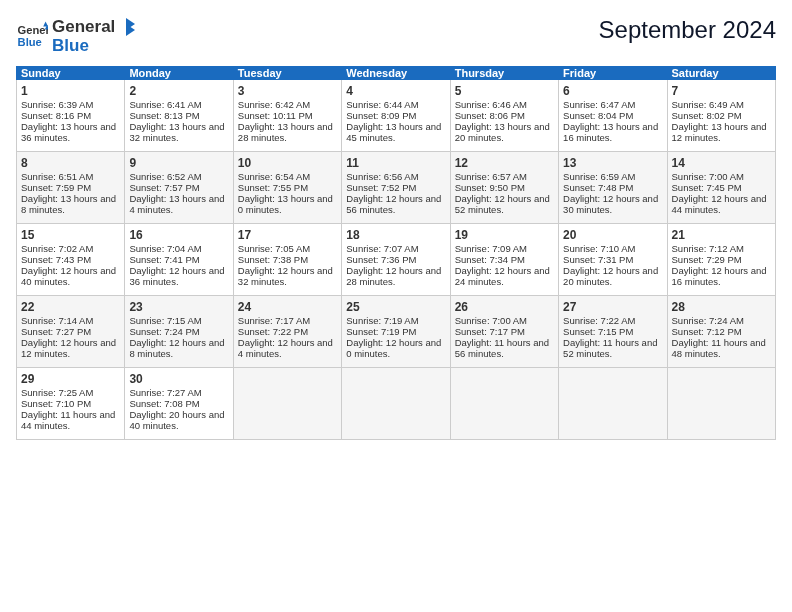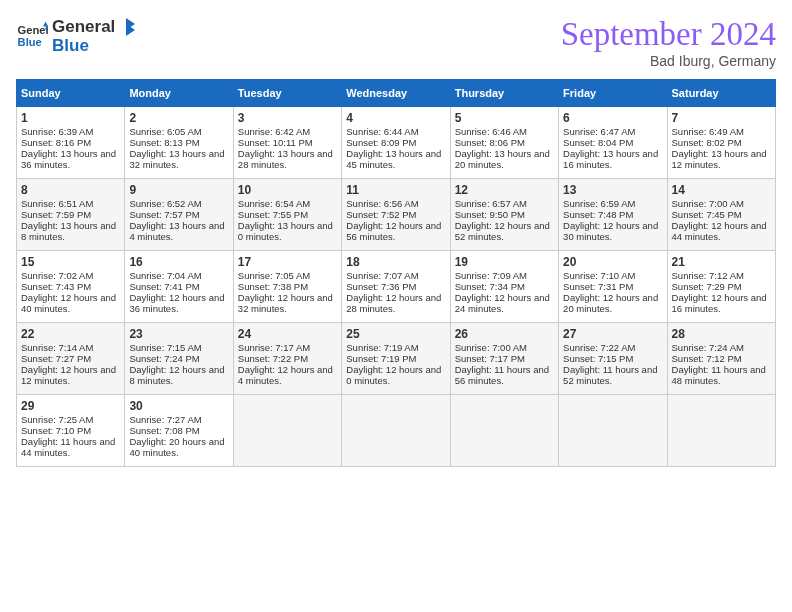--- a/index.html
+++ b/index.html
@@ -28,38 +28,37 @@
     }
     .logo-icon {
       width: 32px;
       height: 32px;
       margin-right: 4px;
     }
     .title-block {
       text-align: right;
     }
     .month-title {
-      font-size: 33px;
-      color: #8b5cf6;
+      font-size: 24px;
+      color: #0f172a;
       font-weight: normal;
-      font-family: Liberation Serif, serif;
     }
     .location {
       font-size: 14px;
       color: #555;
     }
     table {
       width: 100%;
       border-collapse: collapse;
       font-size: 10px;
     }
     thead tr th {
       background-color: #1a6bbf;
       color: #fff;
-      padding: 7px 4px;
+      padding: 0 4px;
       text-align: left;
       font-size: 11px;
       font-weight: bold;
       border: 1px solid #1a6bbf;
     }
     tbody tr td {
       border: 1px solid #ccc;
       padding: 4px 4px;
       vertical-align: top;
       font-size: 9.5px;
@@ -99,40 +98,39 @@
           <svg width="18" height="22" viewBox="0 0 18 22" style="margin: 0 2px;">
             <polygon points="9,2 18,8 9,14" fill="#1a6bbf"></polygon>
             <polygon points="9,8 18,14 9,20" fill="#1a6bbf"></polygon>
           </svg>
         </div>
         <div style="font-size:17px;font-weight:bold;color:#1a6bbf;margin-top:-2px;">Blue</div>
       </div>
     </div>
     <div class="title-block">
       <div class="month-title">September 2024</div>
-      <div class="location">Bad Iburg, Germany</div>
     </div>
   </div>
 
   <table>
     <thead>
       <tr>
         <th>Sunday</th>
         <th>Monday</th>
         <th>Tuesday</th>
         <th>Wednesday</th>
         <th>Thursday</th>
         <th>Friday</th>
         <th>Saturday</th>
       </tr>
     </thead>
     <tbody id="calendar-body">
     <tr>
           <td><span class="day-num">1</span><span>Sunrise: 6:39 AM</span><br><span>Sunset: 8:16 PM</span><br><span>Daylight: 13 hours and 36 minutes.</span></td>
-          <td><span class="day-num">2</span><span>Sunrise: 6:05 AM</span><br><span>Sunset: 8:13 PM</span><br><span>Daylight: 13 hours and 32 minutes.</span></td>
+          <td><span class="day-num">2</span><span>Sunrise: 6:41 AM</span><br><span>Sunset: 8:13 PM</span><br><span>Daylight: 13 hours and 32 minutes.</span></td>
           <td><span class="day-num">3</span><span>Sunrise: 6:42 AM</span><br><span>Sunset: 10:11 PM</span><br><span>Daylight: 13 hours and 28 minutes.</span></td>
           <td><span class="day-num">4</span><span>Sunrise: 6:44 AM</span><br><span>Sunset: 8:09 PM</span><br><span>Daylight: 13 hours and 45 minutes.</span></td>
           <td><span class="day-num">5</span><span>Sunrise: 6:46 AM</span><br><span>Sunset: 8:06 PM</span><br><span>Daylight: 13 hours and 20 minutes.</span></td>
           <td><span class="day-num">6</span><span>Sunrise: 6:47 AM</span><br><span>Sunset: 8:04 PM</span><br><span>Daylight: 13 hours and 16 minutes.</span></td>
           <td><span class="day-num">7</span><span>Sunrise: 6:49 AM</span><br><span>Sunset: 8:02 PM</span><br><span>Daylight: 13 hours and 12 minutes.</span></td>
         </tr>
         <tr>
           <td><span class="day-num">8</span><span>Sunrise: 6:51 AM</span><br><span>Sunset: 7:59 PM</span><br><span>Daylight: 13 hours and 8 minutes.</span></td>
           <td><span class="day-num">9</span><span>Sunrise: 6:52 AM</span><br><span>Sunset: 7:57 PM</span><br><span>Daylight: 13 hours and 4 minutes.</span></td>
           <td><span class="day-num">10</span><span>Sunrise: 6:54 AM</span><br><span>Sunset: 7:55 PM</span><br><span>Daylight: 13 hours and 0 minutes.</span></td>

